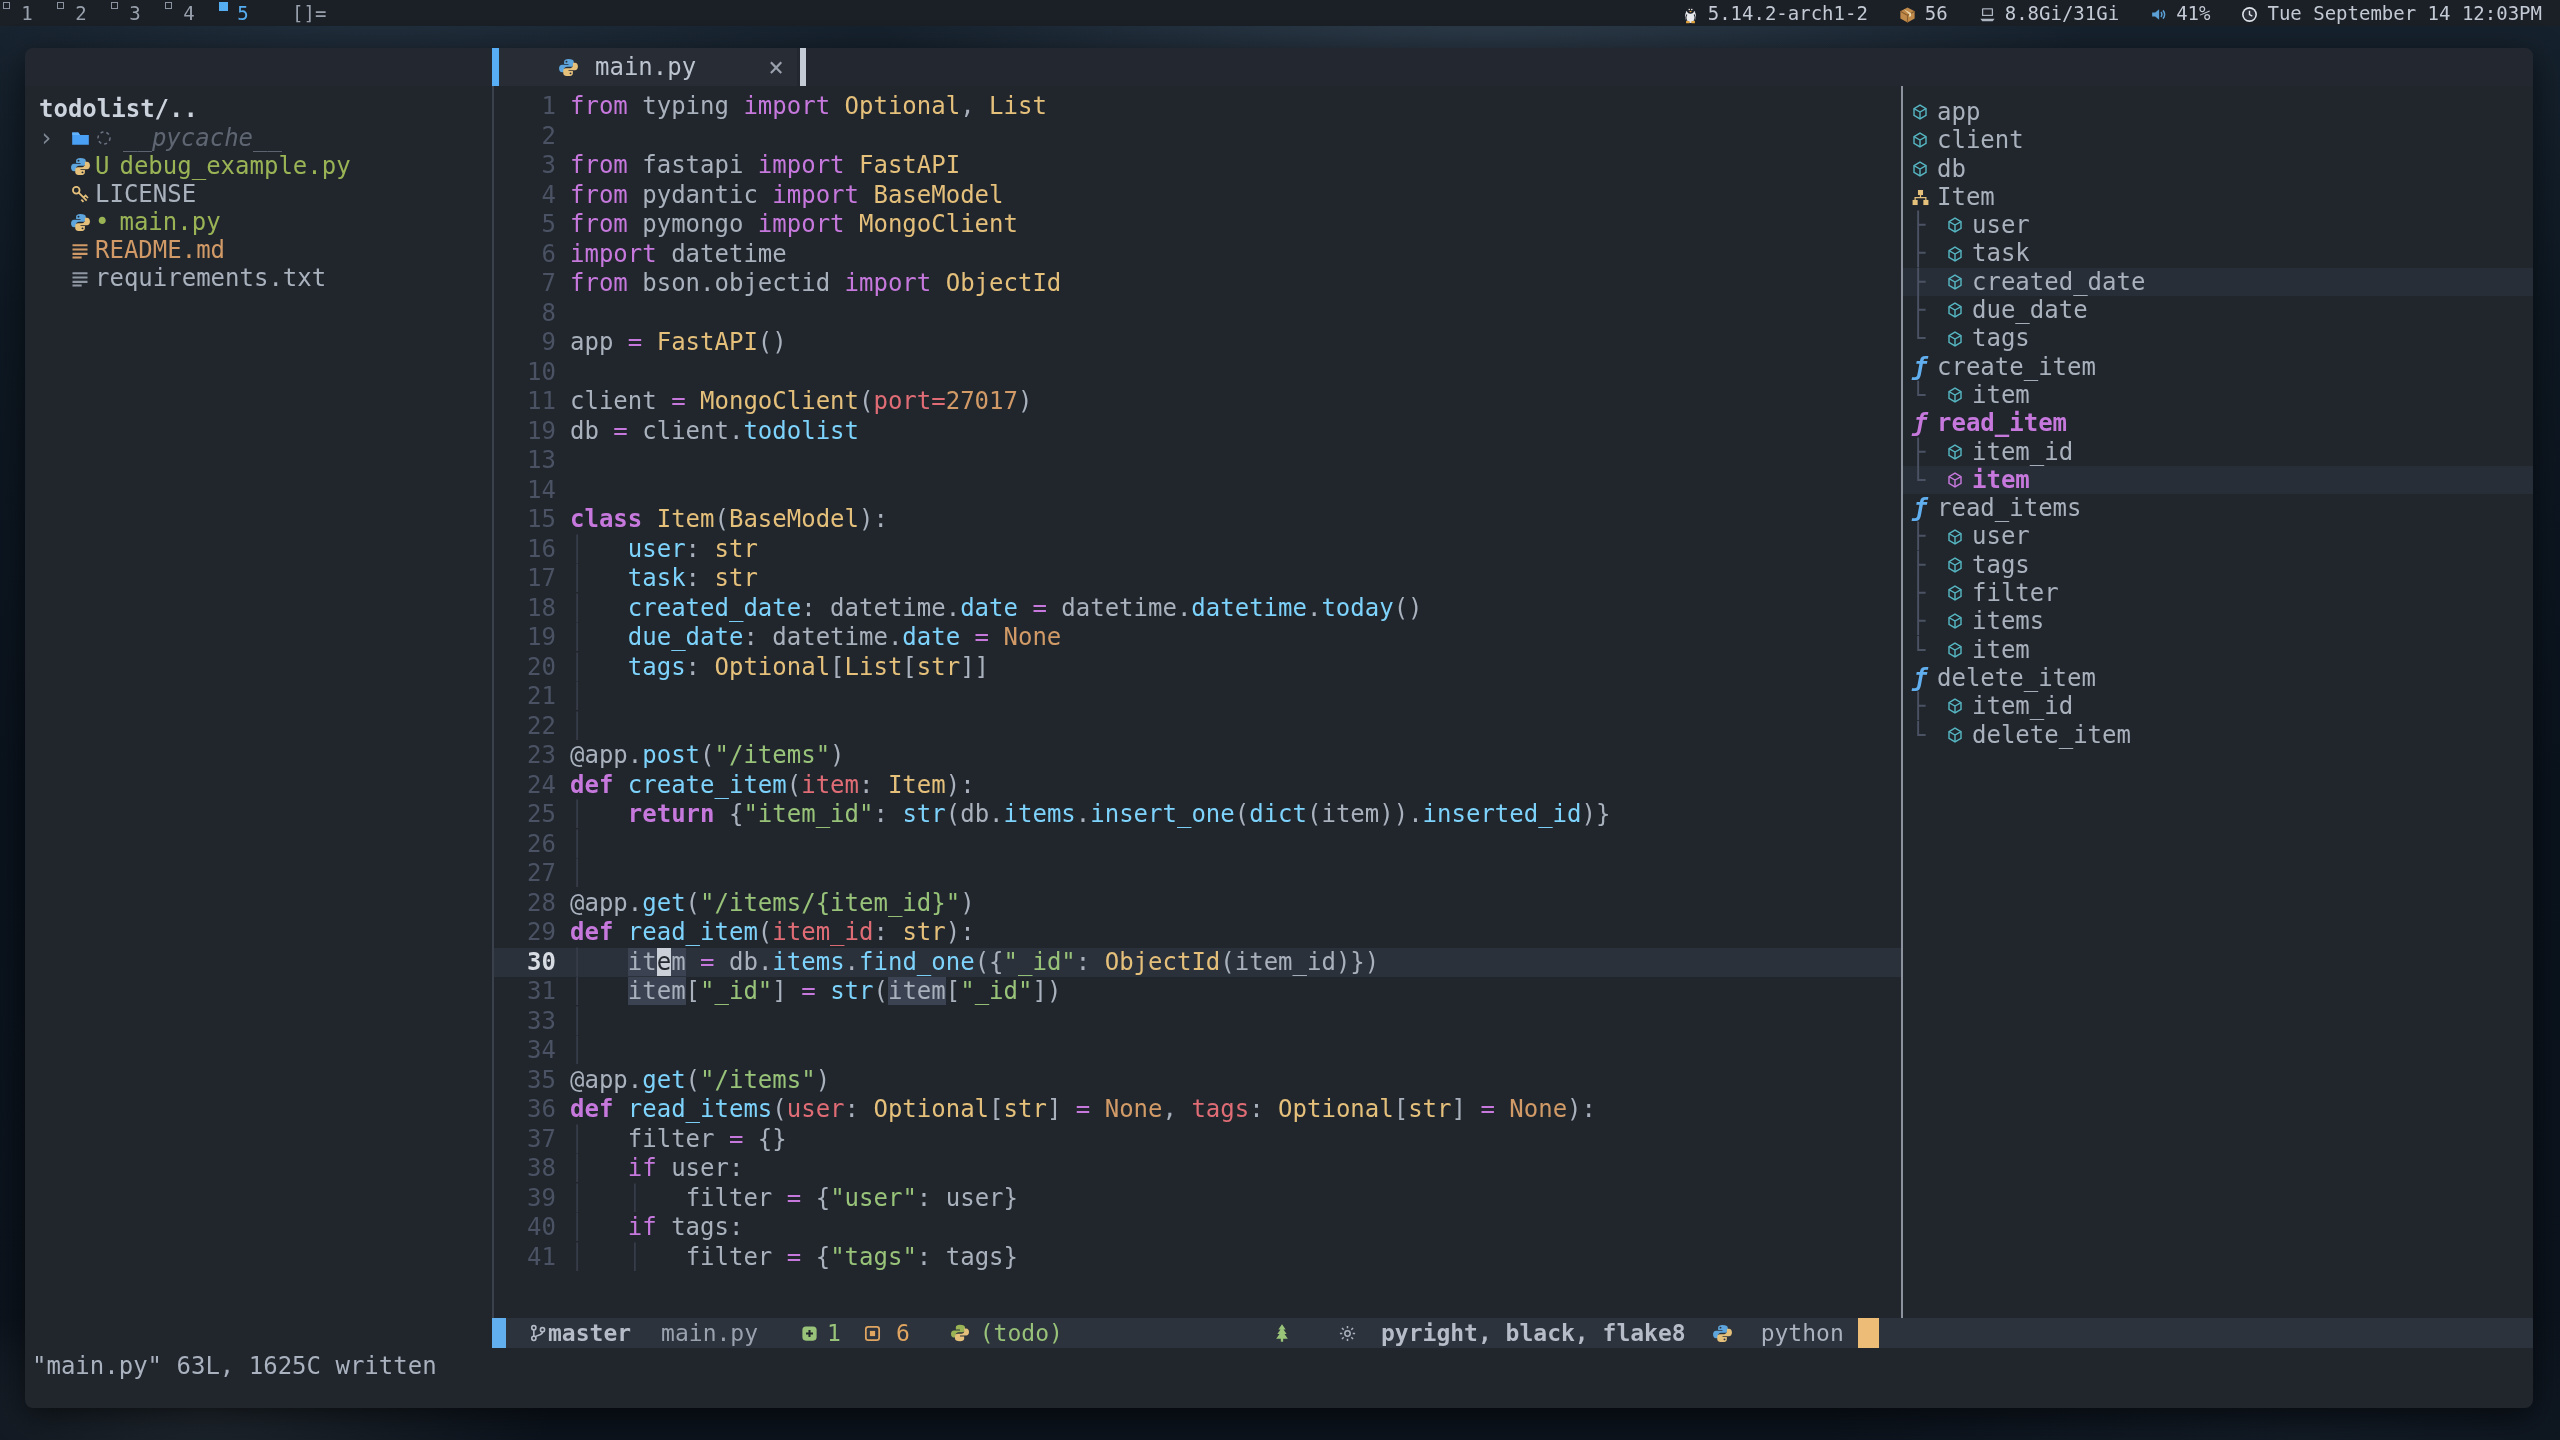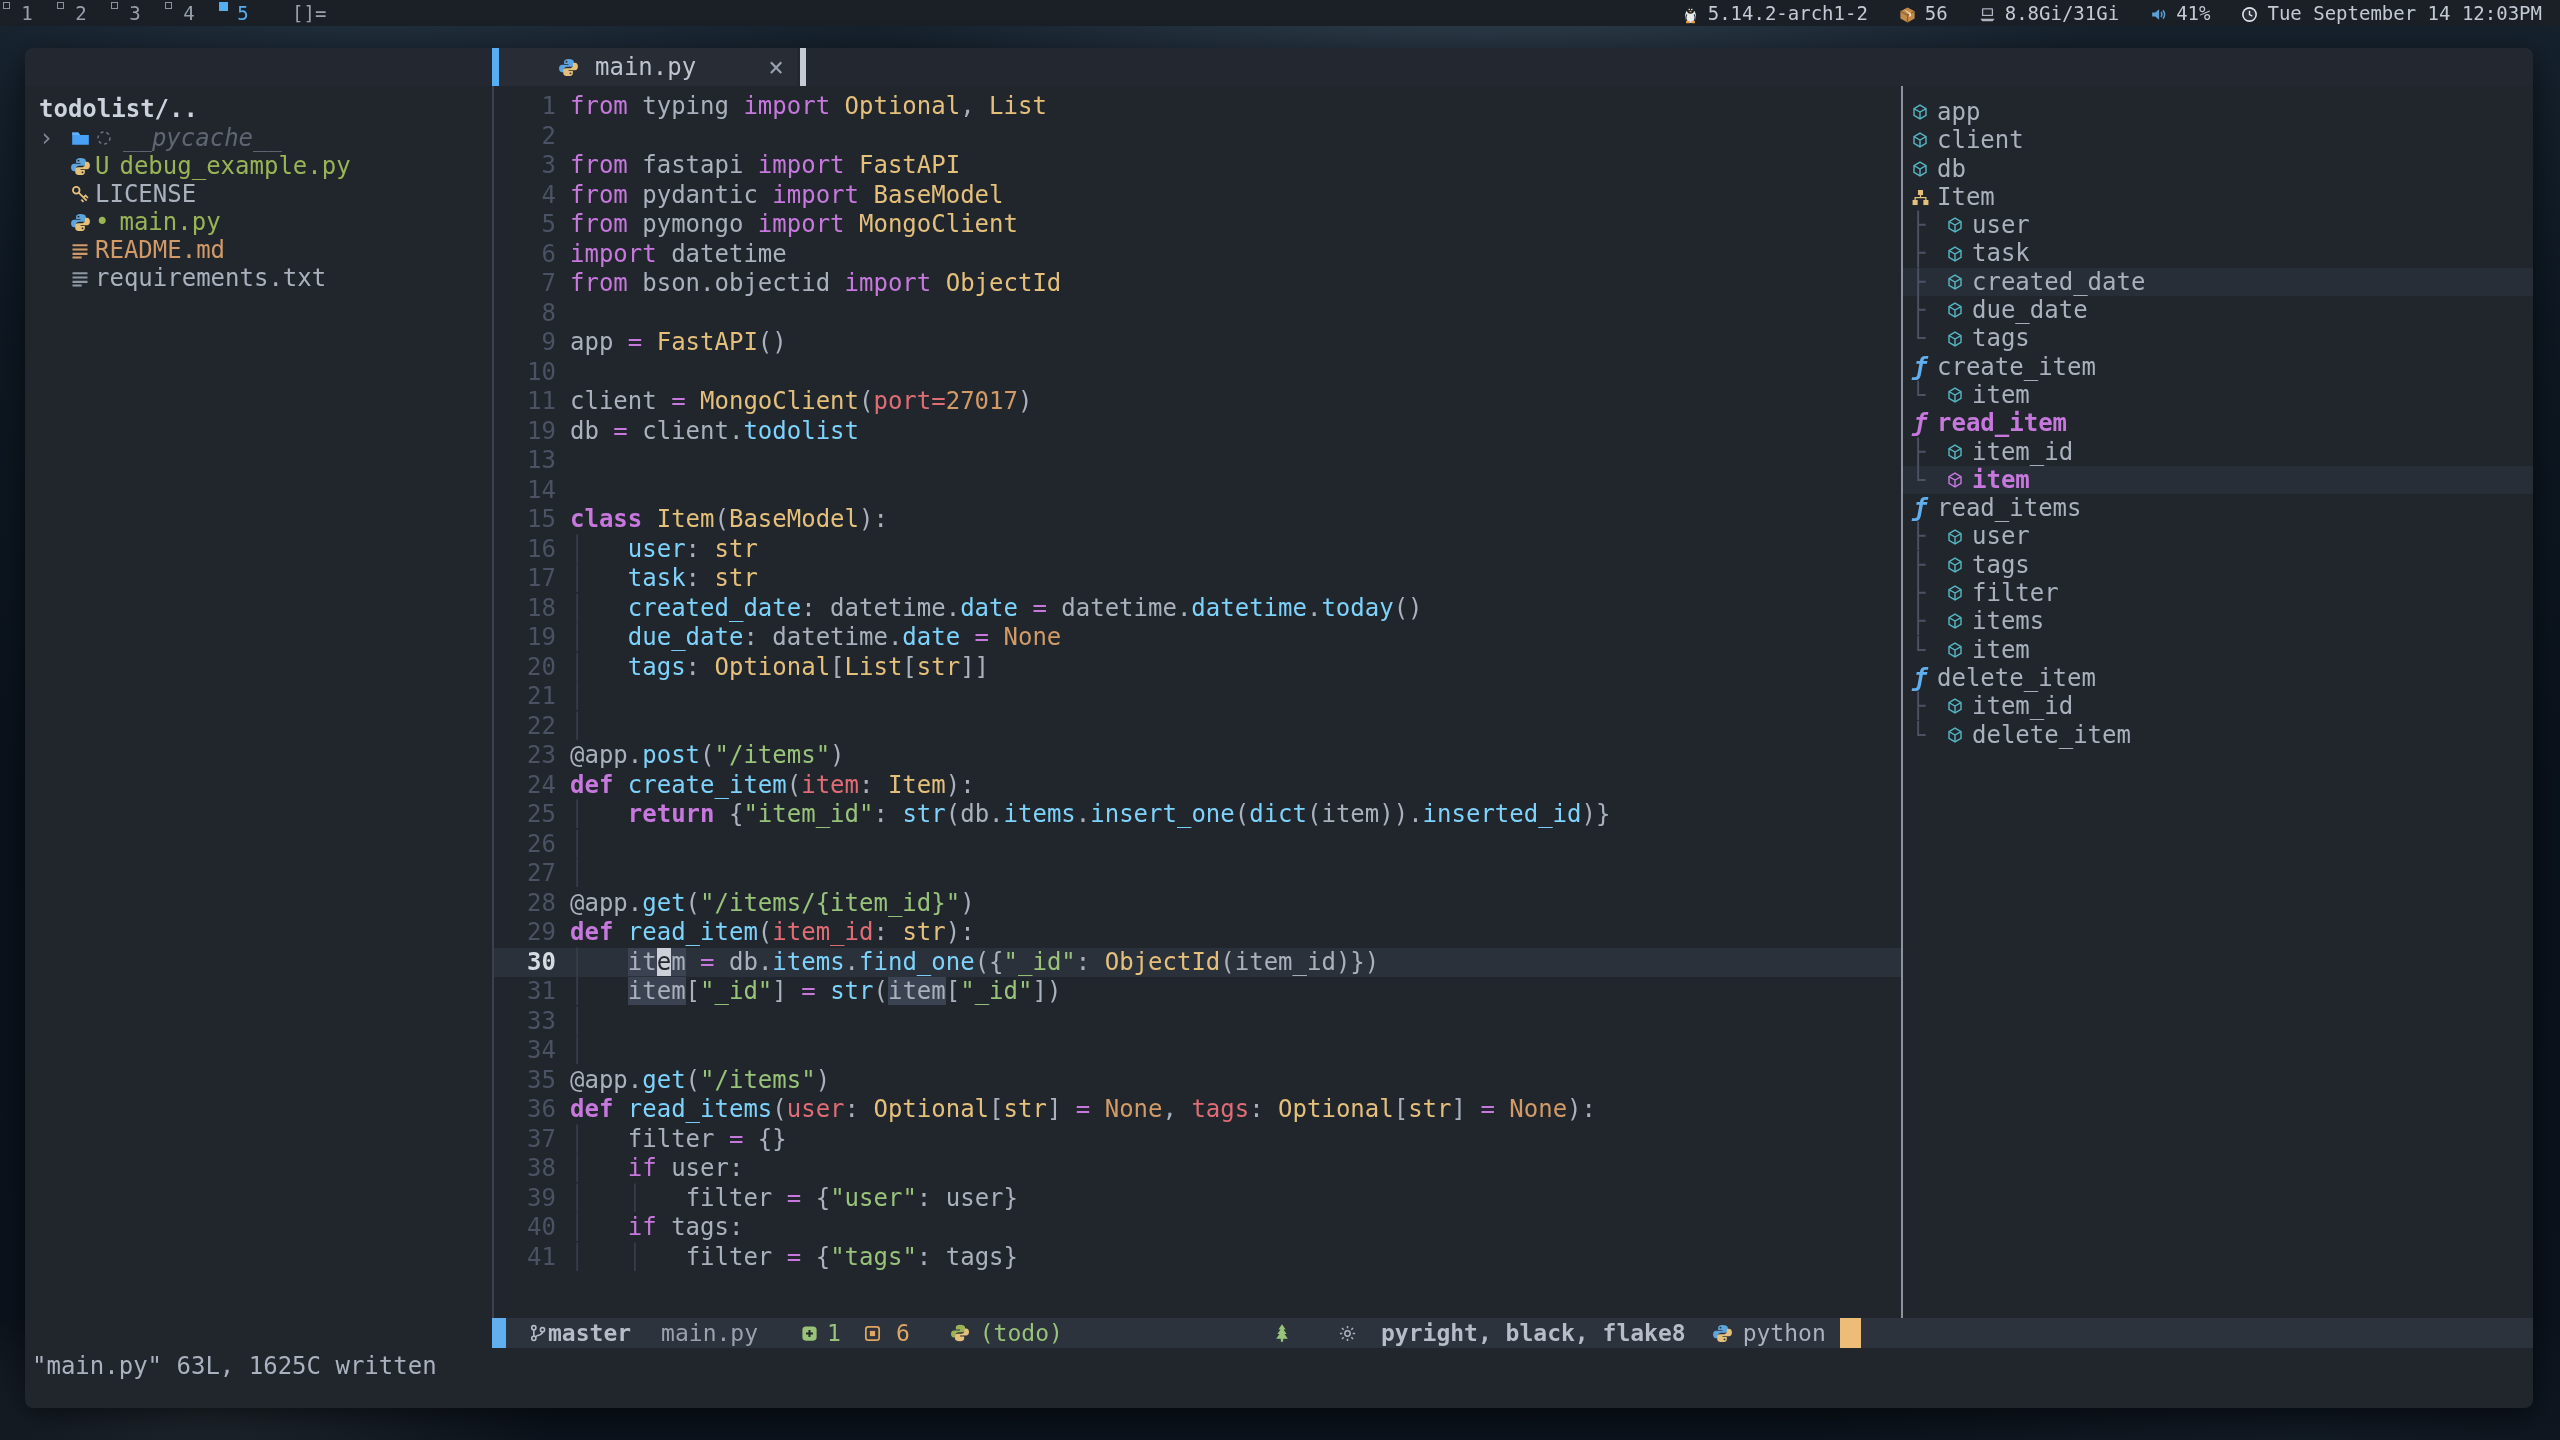--- a/index.html
+++ b/index.html
@@ -85,21 +85,21 @@
   .sl-mode { width:14px; height:30px; background:#61afef; flex:none; }
   .sl-left { display:flex; align-items:center; }
   .sl-branch { display:flex; align-items:center; margin-left:22px; font-weight:bold; color:#b6bdc9; }
   .sl-file { margin-left:30px; color:#9aa2af; }
   .sl-diff { display:flex; align-items:center; margin-left:42px; gap:8px; }
   .sl-added { color:#98c379; }
   .sl-changed { color:#e0a661; margin-left:6px; }
   .sl-venv { display:flex; align-items:center; gap:10px; margin-left:40px; color:#98c379; }
   .sl-right { position:absolute; left:780px; display:flex; align-items:center; }
   .sl-plugins { display:flex; align-items:center; gap:12px; font-weight:bold; color:#b6bdc9; }
-  .sl-lang { display:flex; align-items:center; gap:10px; margin-left:26px; color:#aab2bf; }
+  .sl-lang { display:flex; align-items:center; gap:28px; margin-left:26px; color:#aab2bf; }
   .sl-progress { width:21px; height:30px; background:#edbd77; margin-left:14px; }
   .sl-gear { margin-left:46px; color:#aab2bf; }
   .sl-tree-ico { }
   
   .cmdline { position:absolute; left:0; right:0; bottom:0; height:60px; padding:4px 0 0 7px; font-size:24px; color:#aab2bf; border-radius:0 0 8px 8px; }
 </style>
 </head>
 <body>
 
 <div class="screen">

